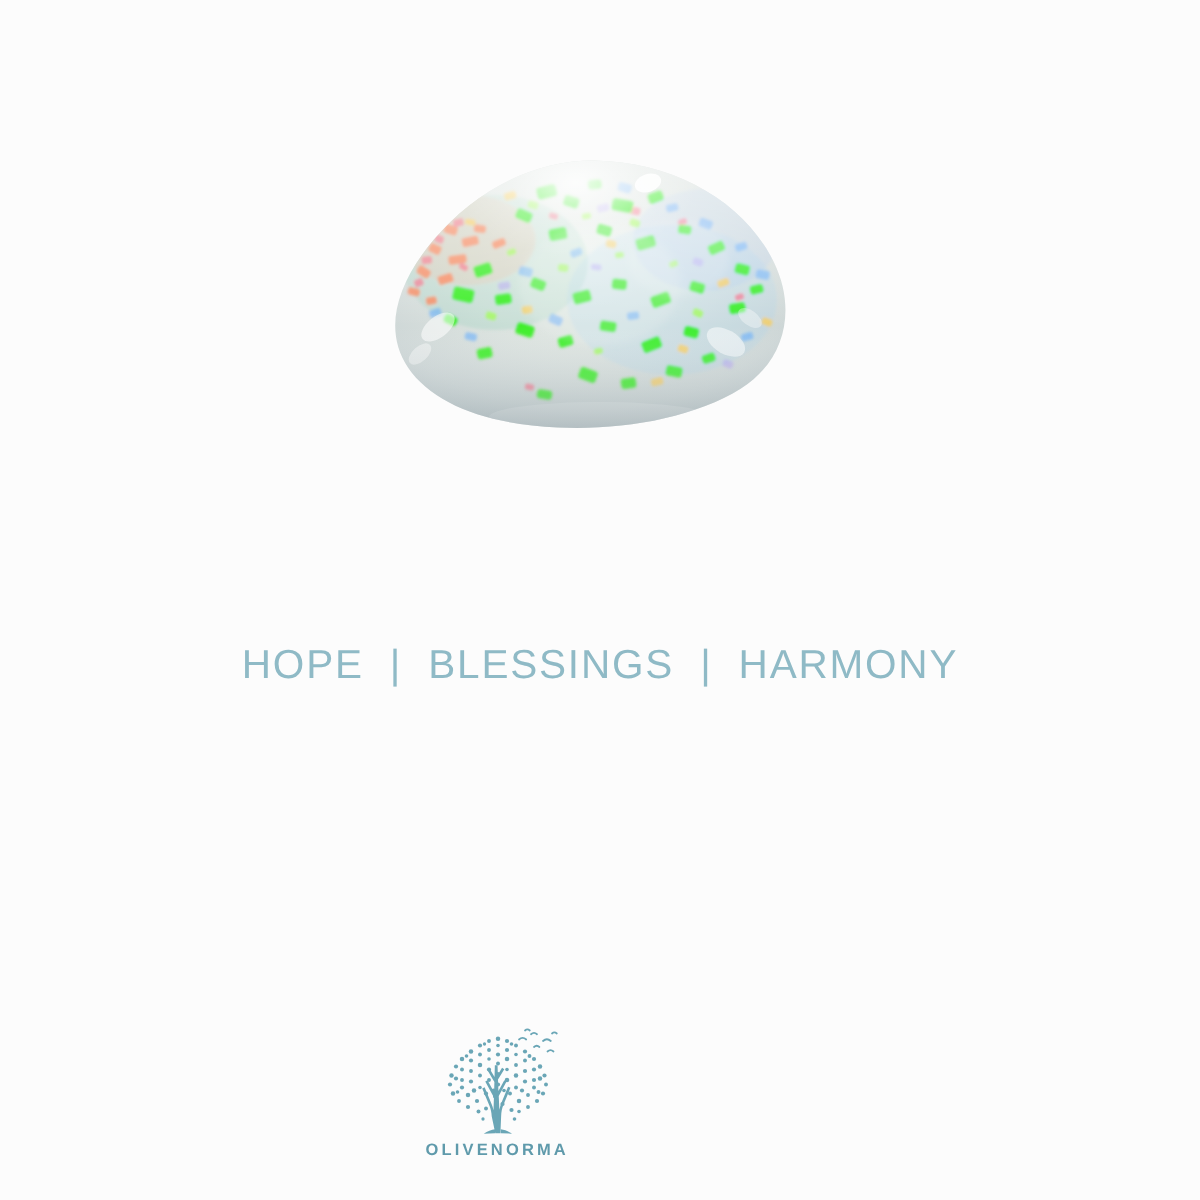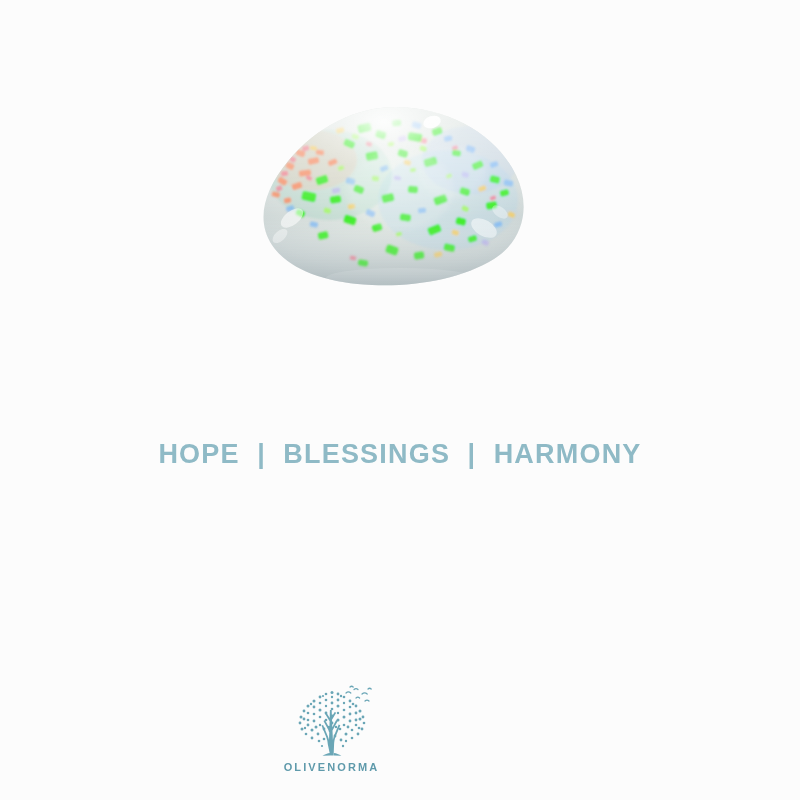--- a/index.html
+++ b/index.html
@@ -49,27 +49,27 @@
     font-size: 72px;
     line-height: 1;
     font-weight: 400;
     color: #5f9aab;
     letter-spacing: 0.5px;
   }
 
   
   .subtitle {
     position: absolute;
-    top: 439px;
+    top: 428px;
     left: 0;
     width: 800px;
     text-align: center;
     font-family: "Liberation Sans", "DejaVu Sans", sans-serif;
     font-size: 27px;
-    font-weight: 700;
+    font-weight: 400;
     color: #8fbac6;
     letter-spacing: 1.2px;
     white-space: pre;
   }
 
   
   .body-copy {
     position: absolute;
     top: 498px;
     left: 28px;

